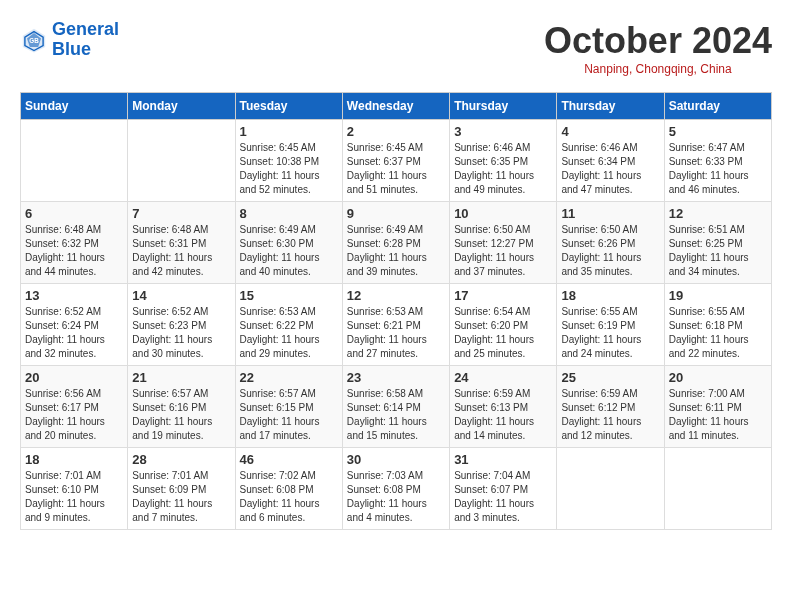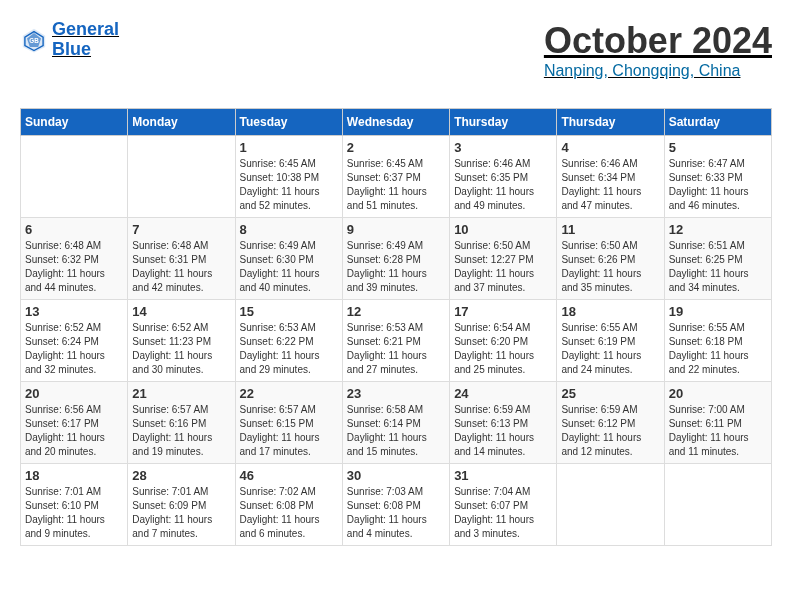--- a/index.html
+++ b/index.html
@@ -7,52 +7,51 @@
       font-family: Arial, sans-serif;
       background: #fff;
       width: 792px;
       min-height: 612px;
       padding: 20px;
     }
     .header {
       display: flex;
       justify-content: space-between;
       align-items: flex-start;
-      margin-bottom: 28px;
-      text-decoration: underline;
+      margin-bottom: 16px;
     }
     .logo {
       display: flex;
       align-items: center;
       gap: 4px;
     }
     .logo-text {
       font-size: 18px;
       font-weight: bold;
       color: #333;
       line-height: 1.1;
     }
     .logo-text span {
       color: #1565C0;
     }
     .logo-icon {
       width: 28px;
       height: 28px;
     }
     .title-block {
-      text-align: left;
+      text-align: center;
     }
     .month-title {
       font-size: 36px;
       font-weight: bold;
       color: #333;
     }
     .location {
-      font-size: 16px;
-      color: #0369a1;
+      font-size: 12px;
+      color: #b91c1c;
     }
     table {
       width: 100%;
       border-collapse: collapse;
       font-size: 11px;
     }
     thead tr th {
       background-color: #1565C0;
       color: #fff;
       padding: 6px 4px;
@@ -203,21 +202,21 @@
       <tr>
         <td>
           <span class="day-number">13</span>
           <div class="day-info">Sunrise: 6:52 AM
 Sunset: 6:24 PM
 Daylight: 11 hours and 32 minutes.</div>
         </td>
         <td>
           <span class="day-number">14</span>
           <div class="day-info">Sunrise: 6:52 AM
-Sunset: 11:23 PM
+Sunset: 6:23 PM
 Daylight: 11 hours and 30 minutes.</div>
         </td>
         <td>
           <span class="day-number">15</span>
           <div class="day-info">Sunrise: 6:53 AM
 Sunset: 6:22 PM
 Daylight: 11 hours and 29 minutes.</div>
         </td>
         <td>
           <span class="day-number">12</span>

